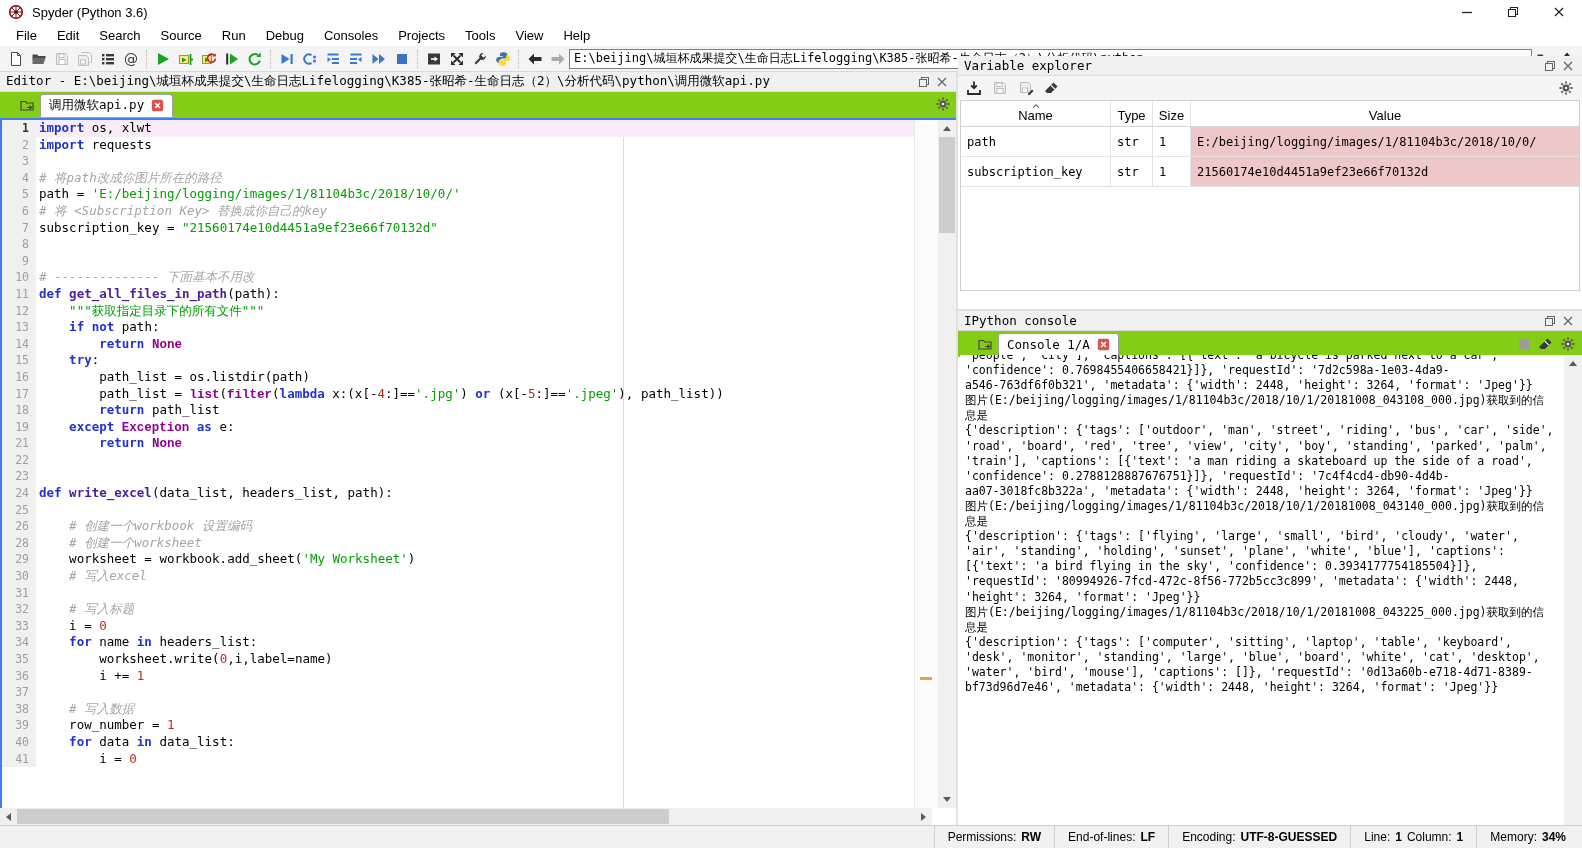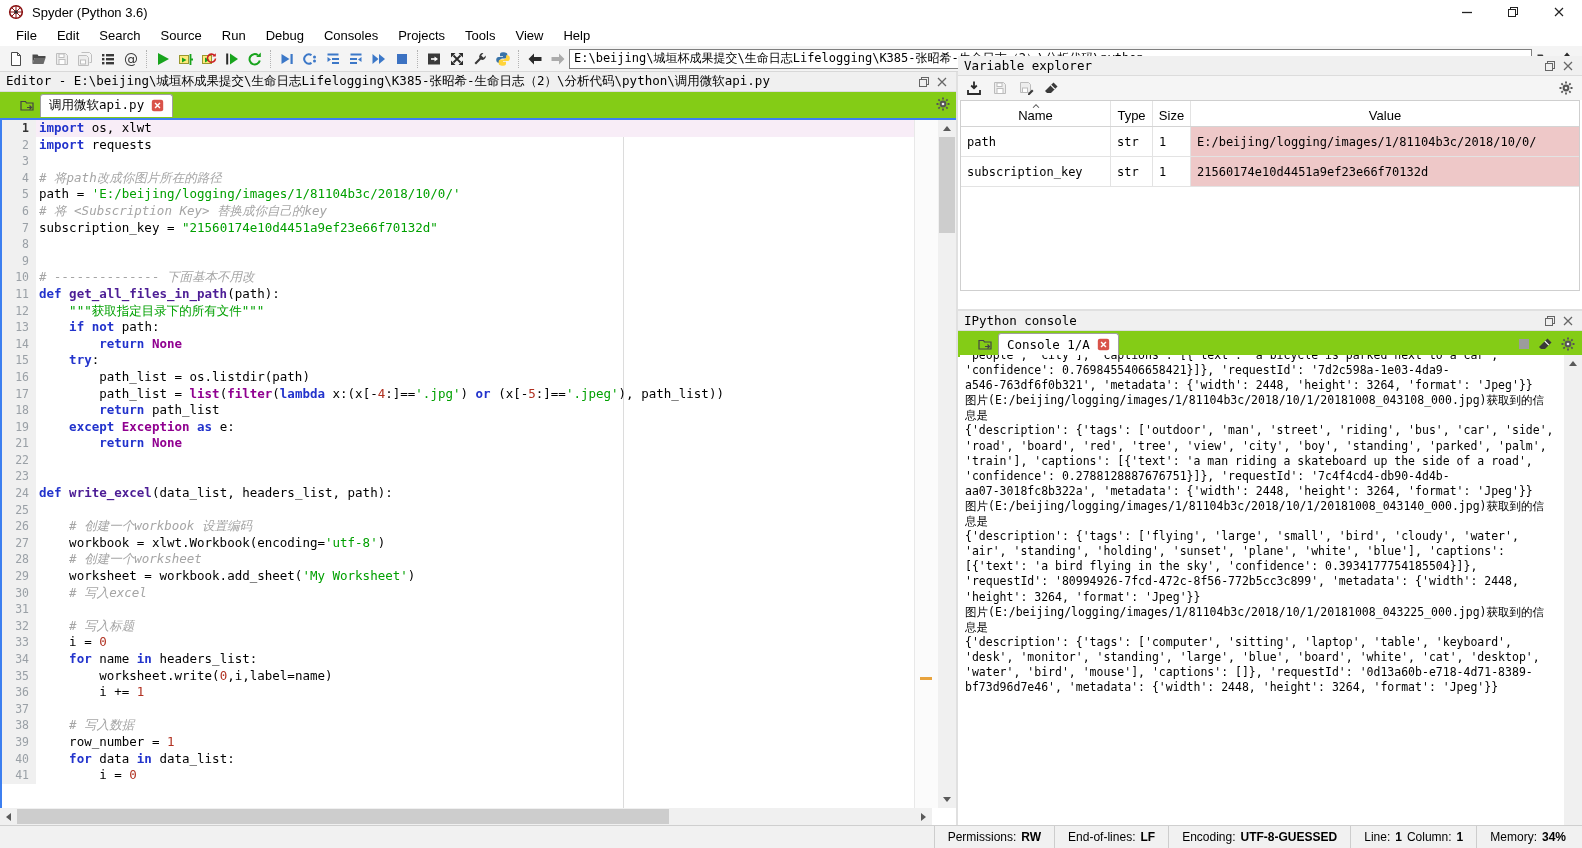--- a/index.html
+++ b/index.html
@@ -50,21 +50,21 @@
   .code-scroll { position:relative; flex:1; overflow:hidden;
     font:12.5px/16.6px "DejaVu Sans Mono", monospace; }
   .ruler { position:absolute; left:621px; top:0; bottom:0; width:1px; background:#dcdcdc; }
   .cl { display:flex; height:16.6px; white-space:pre; position:relative; }
   .cl.cur { background:#f8edf7; }
   .gut { flex:none; width:34px; text-align:right; padding-right:7px; color:#9aa0a6;
     background:#f0f0f0; font-size:11.5px; }
   .cl.cur .gut { color:#333; font-weight:bold; }
   .ct { padding-left:3px; }
   .tk-kw { color:var(--keyword,#2233cc); font-weight:bold; }
-  .tk-bi { color:var(--builtin,#900090); font-weight:bold; }
+  .tk-bi { color:var(--builtin,#900090); font-weight:bold;font-family:Liberation Mono, monospace; }
   .tk-st { color:var(--string,#00a000); }
   .tk-cm { color:var(--comment,#a5a5a5); font-style:italic; }
   .tk-nu { color:var(--number,#b03020); }
   .tk-tx { color:#000; }
   .tk-df { color:#4c1d95; font-weight:bold; }
   .flag-strip { flex:none; width:24px; background:#fbfbfb; border-left:1px solid #e8e8e8; position:relative; }
   .flag-orange { position:absolute; left:5px; top:557px; width:12px; height:3px; background:var(--flag_orange,#e8a33d); }
   .vsb { flex:none; width:18px; background:#f0f0f0; position:relative; }
   .vsb-thumb { position:absolute; left:1px; right:1px; top:17px; height:96px; background:#cdcdcd; }
   .hscroll { position:absolute; left:0; right:24px; bottom:0; height:17px; background:#f0f0f0;
@@ -456,21 +456,20 @@
         <div class="cl"><span class="gut">16</span><span class="ct"><span class="tk-tx">        path_list = os.listdir(path)</span></span></div>
         <div class="cl"><span class="gut">17</span><span class="ct"><span class="tk-tx">        path_list = </span><span class="tk-bi">list</span><span class="tk-tx">(</span><span class="tk-bi">filter</span><span class="tk-tx">(</span><span class="tk-kw">lambda</span><span class="tk-tx"> x:(x[-</span><span class="tk-nu">4</span><span class="tk-tx">:]==</span><span class="tk-st">'.jpg'</span><span class="tk-tx">) </span><span class="tk-kw">or</span><span class="tk-tx"> (x[-</span><span class="tk-nu">5</span><span class="tk-tx">:]==</span><span class="tk-st">'.jpeg'</span><span class="tk-tx">), path_list))</span></span></div>
         <div class="cl"><span class="gut">18</span><span class="ct"><span class="tk-tx">        </span><span class="tk-kw">return</span><span class="tk-tx"> path_list</span></span></div>
         <div class="cl"><span class="gut">19</span><span class="ct"><span class="tk-tx">    </span><span class="tk-kw">except</span><span class="tk-tx"> </span><span class="tk-bi">Exception</span><span class="tk-tx"> </span><span class="tk-kw">as</span><span class="tk-tx"> e:</span></span></div>
         <div class="cl"><span class="gut">21</span><span class="ct"><span class="tk-tx">        </span><span class="tk-kw">return</span><span class="tk-tx"> </span><span class="tk-bi">None</span></span></div>
         <div class="cl"><span class="gut">22</span><span class="ct"></span></div>
         <div class="cl"><span class="gut">23</span><span class="ct"></span></div>
         <div class="cl"><span class="gut">24</span><span class="ct"><span class="tk-kw">def</span><span class="tk-tx"> </span><span class="tk-df">write_excel</span><span class="tk-tx">(data_list, headers_list, path):</span></span></div>
         <div class="cl"><span class="gut">25</span><span class="ct"></span></div>
         <div class="cl"><span class="gut">26</span><span class="ct"><span class="tk-cm">    # 创建一个workbook 设置编码</span></span></div>
-        <div class="cl"><span class="gut">27</span><span class="ct"><span class="tk-tx">    workbook = xlwt.Workbook(encoding=</span><span class="tk-st">'utf-8'</span><span class="tk-tx">)</span></span></div>
         <div class="cl"><span class="gut">28</span><span class="ct"><span class="tk-cm">    # 创建一个worksheet</span></span></div>
         <div class="cl"><span class="gut">29</span><span class="ct"><span class="tk-tx">    worksheet = workbook.add_sheet(</span><span class="tk-st">'My Worksheet'</span><span class="tk-tx">)</span></span></div>
         <div class="cl"><span class="gut">30</span><span class="ct"><span class="tk-cm">    # 写入excel</span></span></div>
         <div class="cl"><span class="gut">31</span><span class="ct"></span></div>
         <div class="cl"><span class="gut">32</span><span class="ct"><span class="tk-cm">    # 写入标题</span></span></div>
         <div class="cl"><span class="gut">33</span><span class="ct"><span class="tk-tx">    i = </span><span class="tk-nu">0</span></span></div>
         <div class="cl"><span class="gut">34</span><span class="ct"><span class="tk-tx">    </span><span class="tk-kw">for</span><span class="tk-tx"> name </span><span class="tk-kw">in</span><span class="tk-tx"> headers_list:</span></span></div>
         <div class="cl"><span class="gut">35</span><span class="ct"><span class="tk-tx">        worksheet.write(</span><span class="tk-nu">0</span><span class="tk-tx">,i,label=name)</span></span></div>
         <div class="cl"><span class="gut">36</span><span class="ct"><span class="tk-tx">        i += </span><span class="tk-nu">1</span></span></div>
         <div class="cl"><span class="gut">37</span><span class="ct"></span></div>

